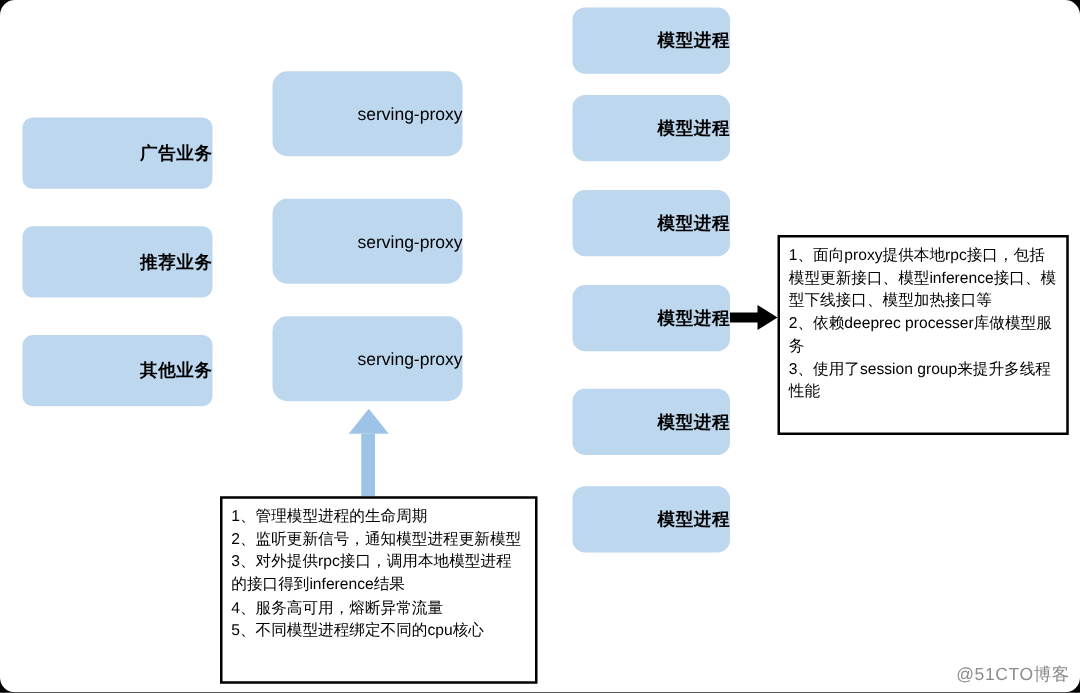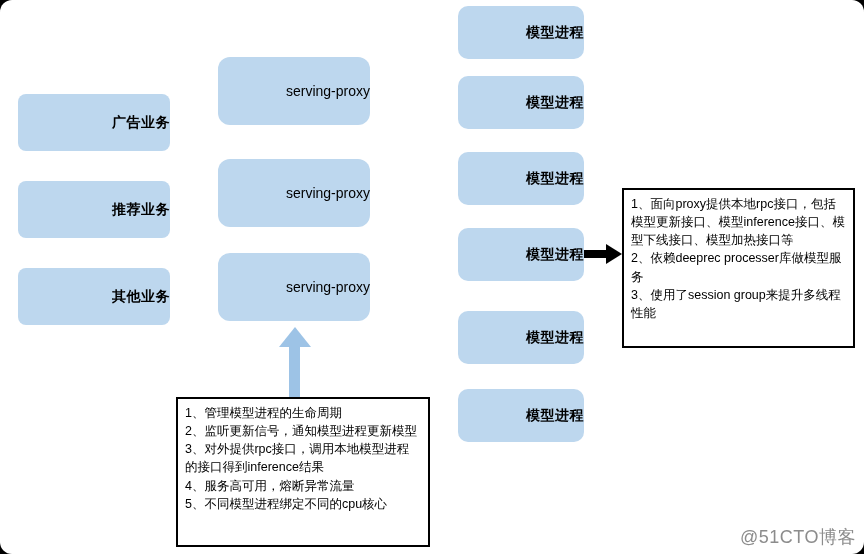--- a/index.html
+++ b/index.html
@@ -76,21 +76,21 @@
     width: 0; height: 0;
     border-top: 10px solid transparent;
     border-bottom: 10px solid transparent;
     border-left: 16px solid #000;
   }
 
   .watermark {
     position: absolute;
     right: 8px; bottom: 5px;
     color: #8C8C8C;
-    font-size: 18px;
+    font-size: 14px;
     letter-spacing: 0.5px;
   }
 </style>
 </head>
 <body>
 
 <div class="canvas">
   <div class="page">
 
     <div class="box left" style="top:94px">

